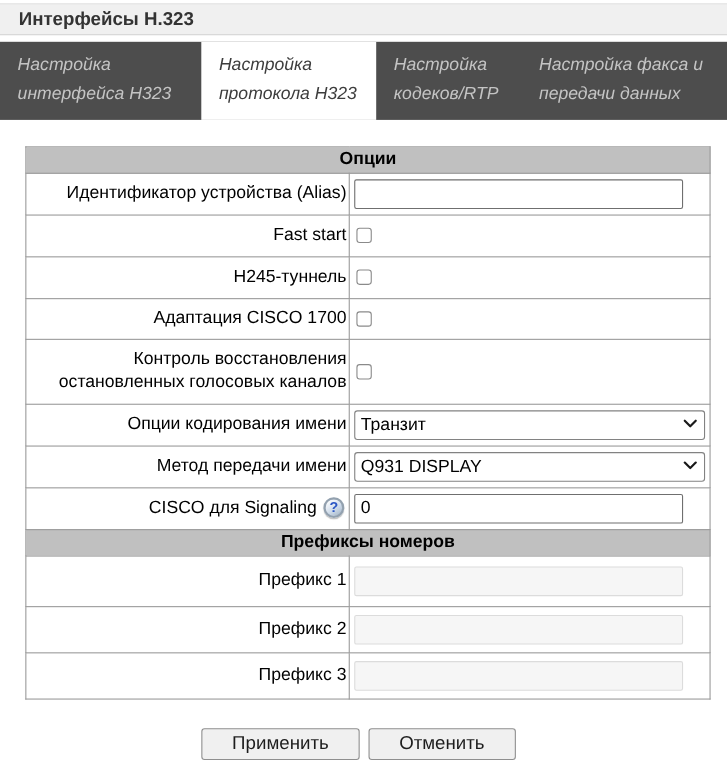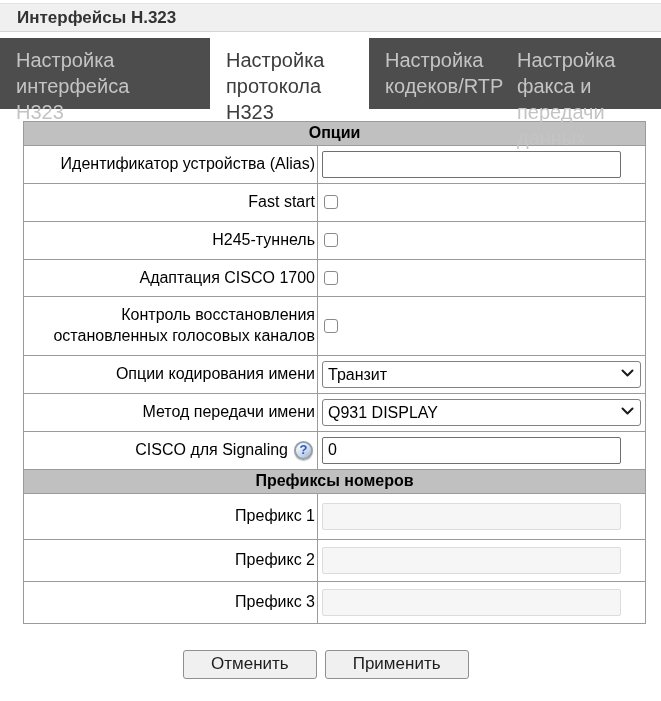--- a/index.html
+++ b/index.html
@@ -29,38 +29,38 @@
   
   .tab-bar {
     margin-top: 6px;
     height: 71px;
     background: #4d4d4d;
     display: flex;
   }
   .tab {
     height: 100%;
     padding: 9px 14px 12px 16px;
-    font-size: 20px;
+    font-size: 16px;
     line-height: 26px;
     color: #c4c4c4;
     cursor: pointer;
+    font-style: italic;
   }
   .tab:nth-child(1) { width: 183px; }
   .tab:nth-child(2) { width: 159px; }
   .tab:nth-child(3) { width: 132px; }
   .tab:nth-child(4) { flex: 1; }
   .tab.active {
     background: #ffffff;
     color: #3d3d3d;
-    margin-left: 27px;
   }
 
   
   table.form {
-    margin: 12px 0 0 23px;
+    margin: 24px 0 0 23px;
     width: 623px;
     border-collapse: collapse;
     font-size: 16px;
   }
   table.form, table.form td, table.form th {
     border: 1px solid #9b9b9b;
   }
   th.section-header {
     background: #c0c0c0;
     font-weight: bold;
@@ -288,15 +288,15 @@
     <tr>
       <td class="label-cell">Префикс 3</td>
       <td class="control-cell" style="padding:7px 4px;">
         <input type="text" class="text-field" disabled="" value="" style="">
       </td>
     </tr>
   </tbody>
 </table>
 
 <div class="button-row">
+  <button type="button">Применить</button>
   <button type="button">Отменить</button>
-  <button type="button">Применить</button>
 </div>
 
 </body></html>

